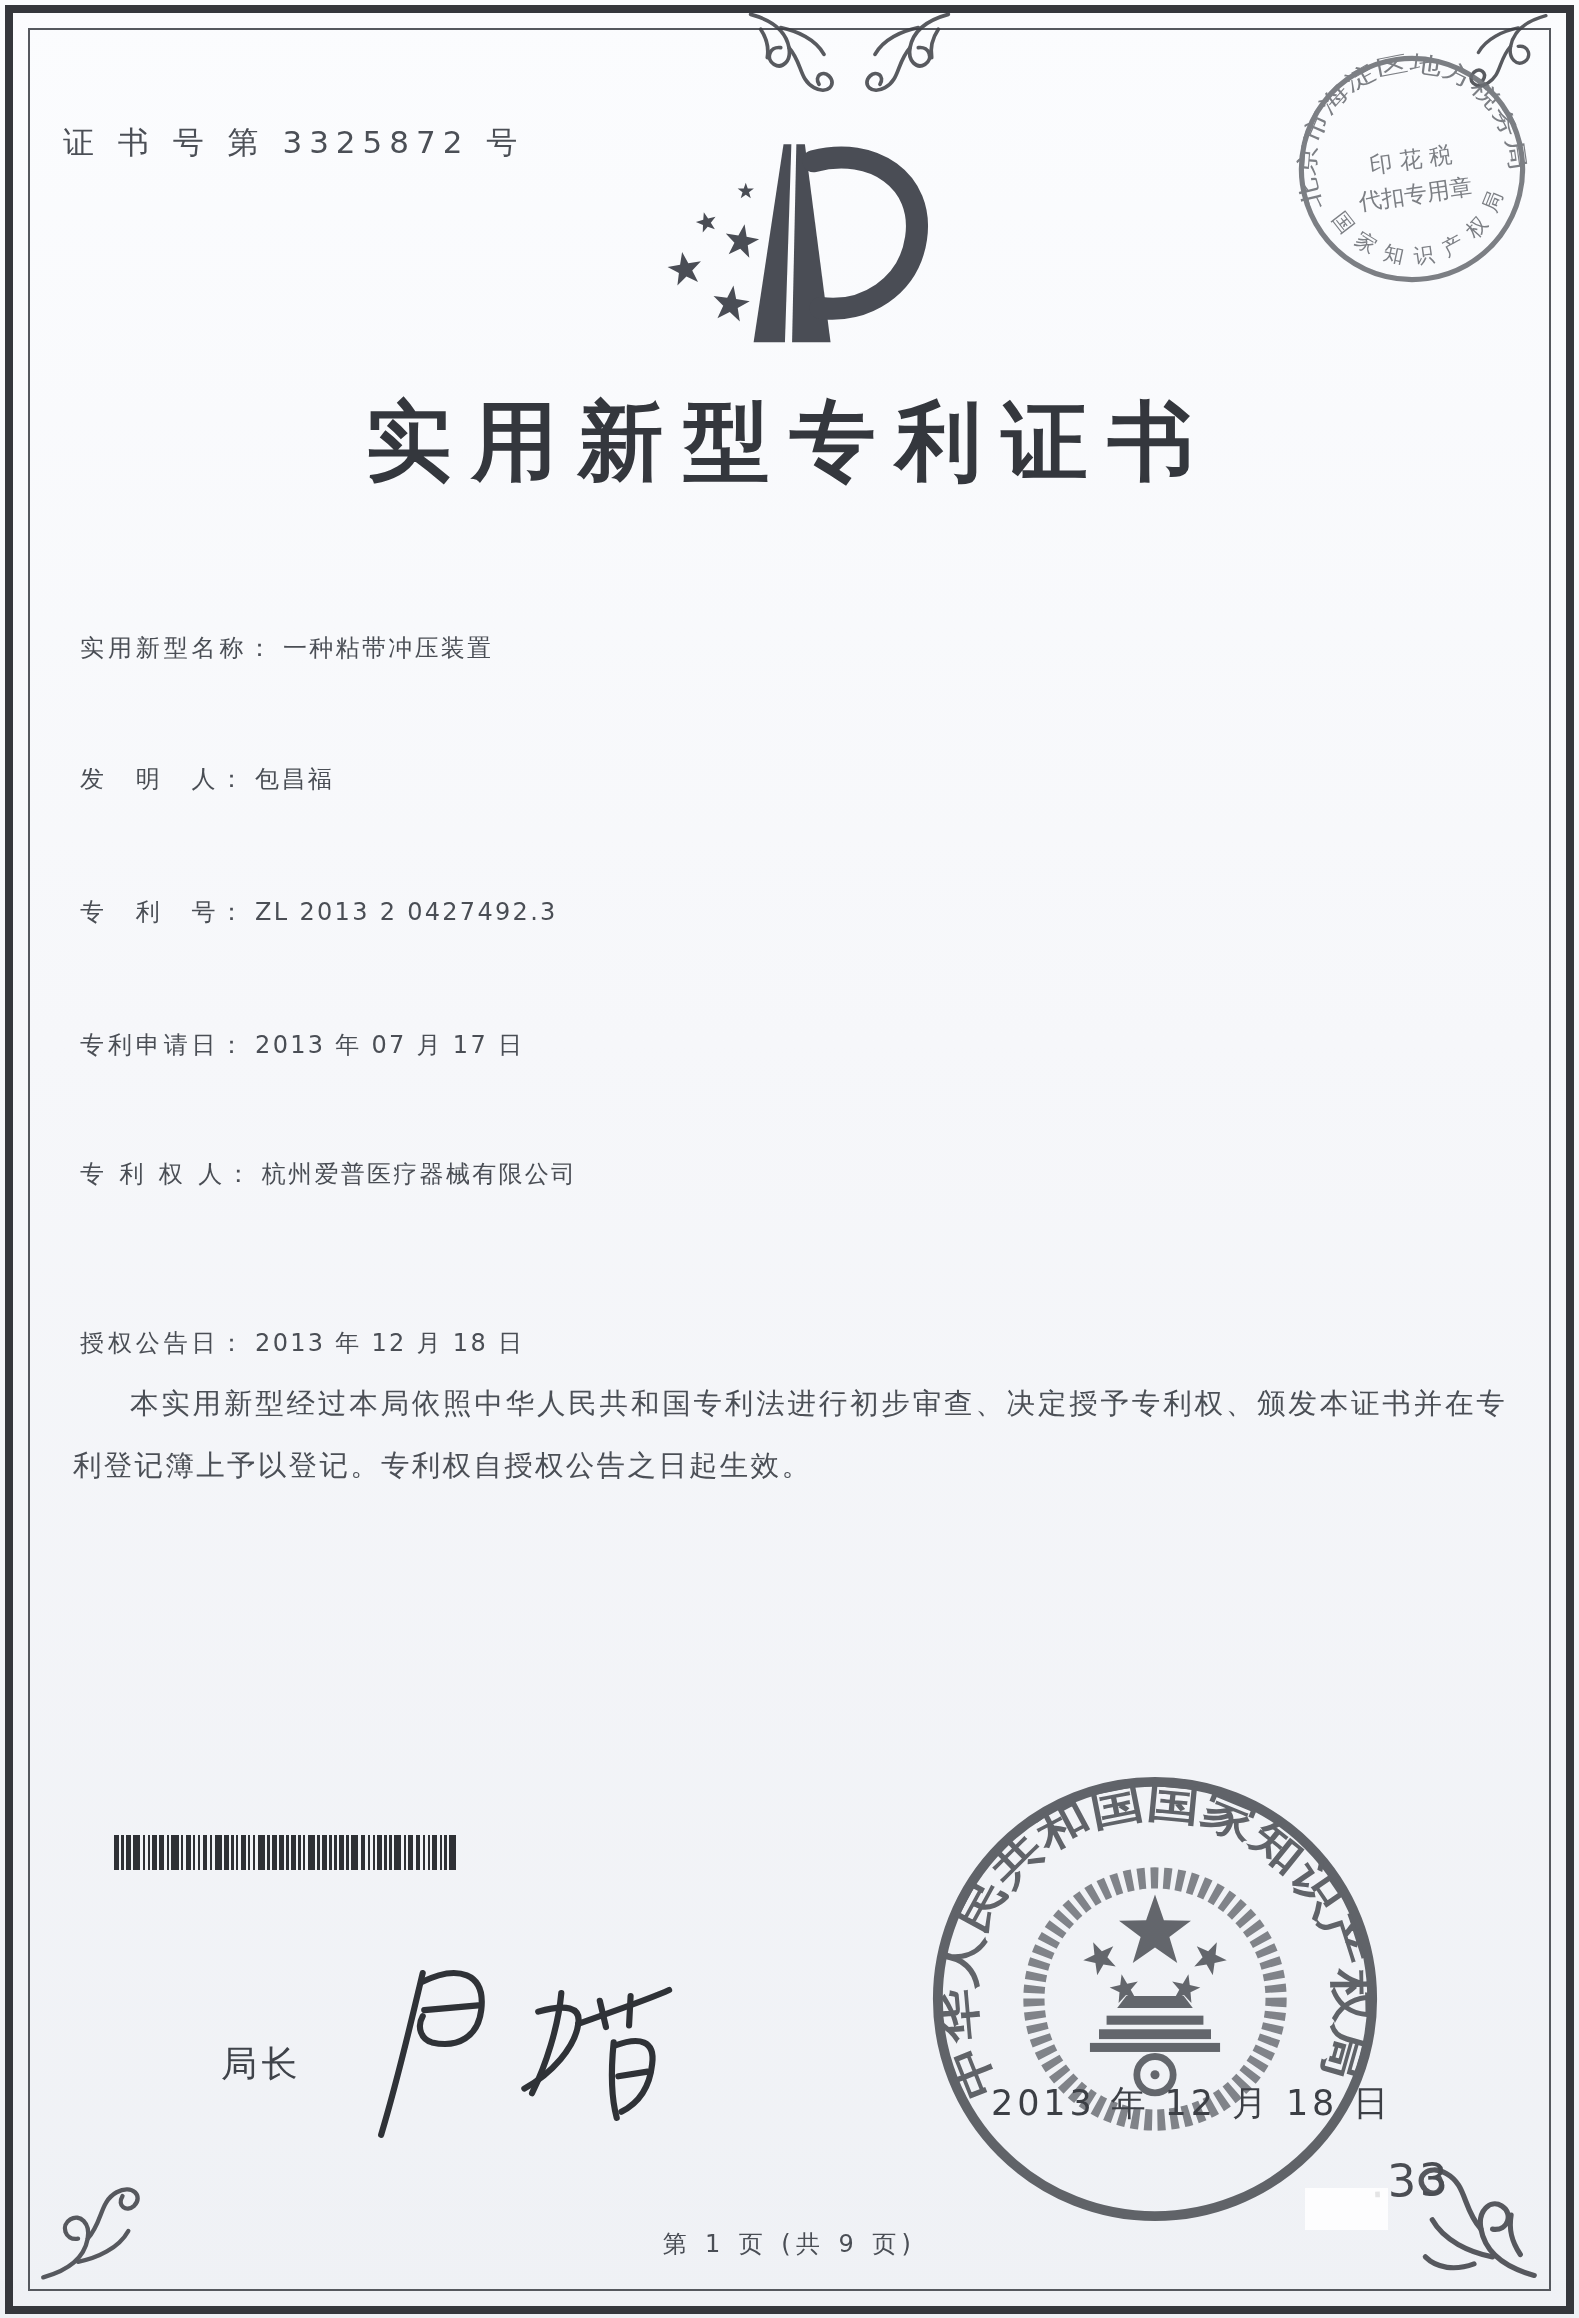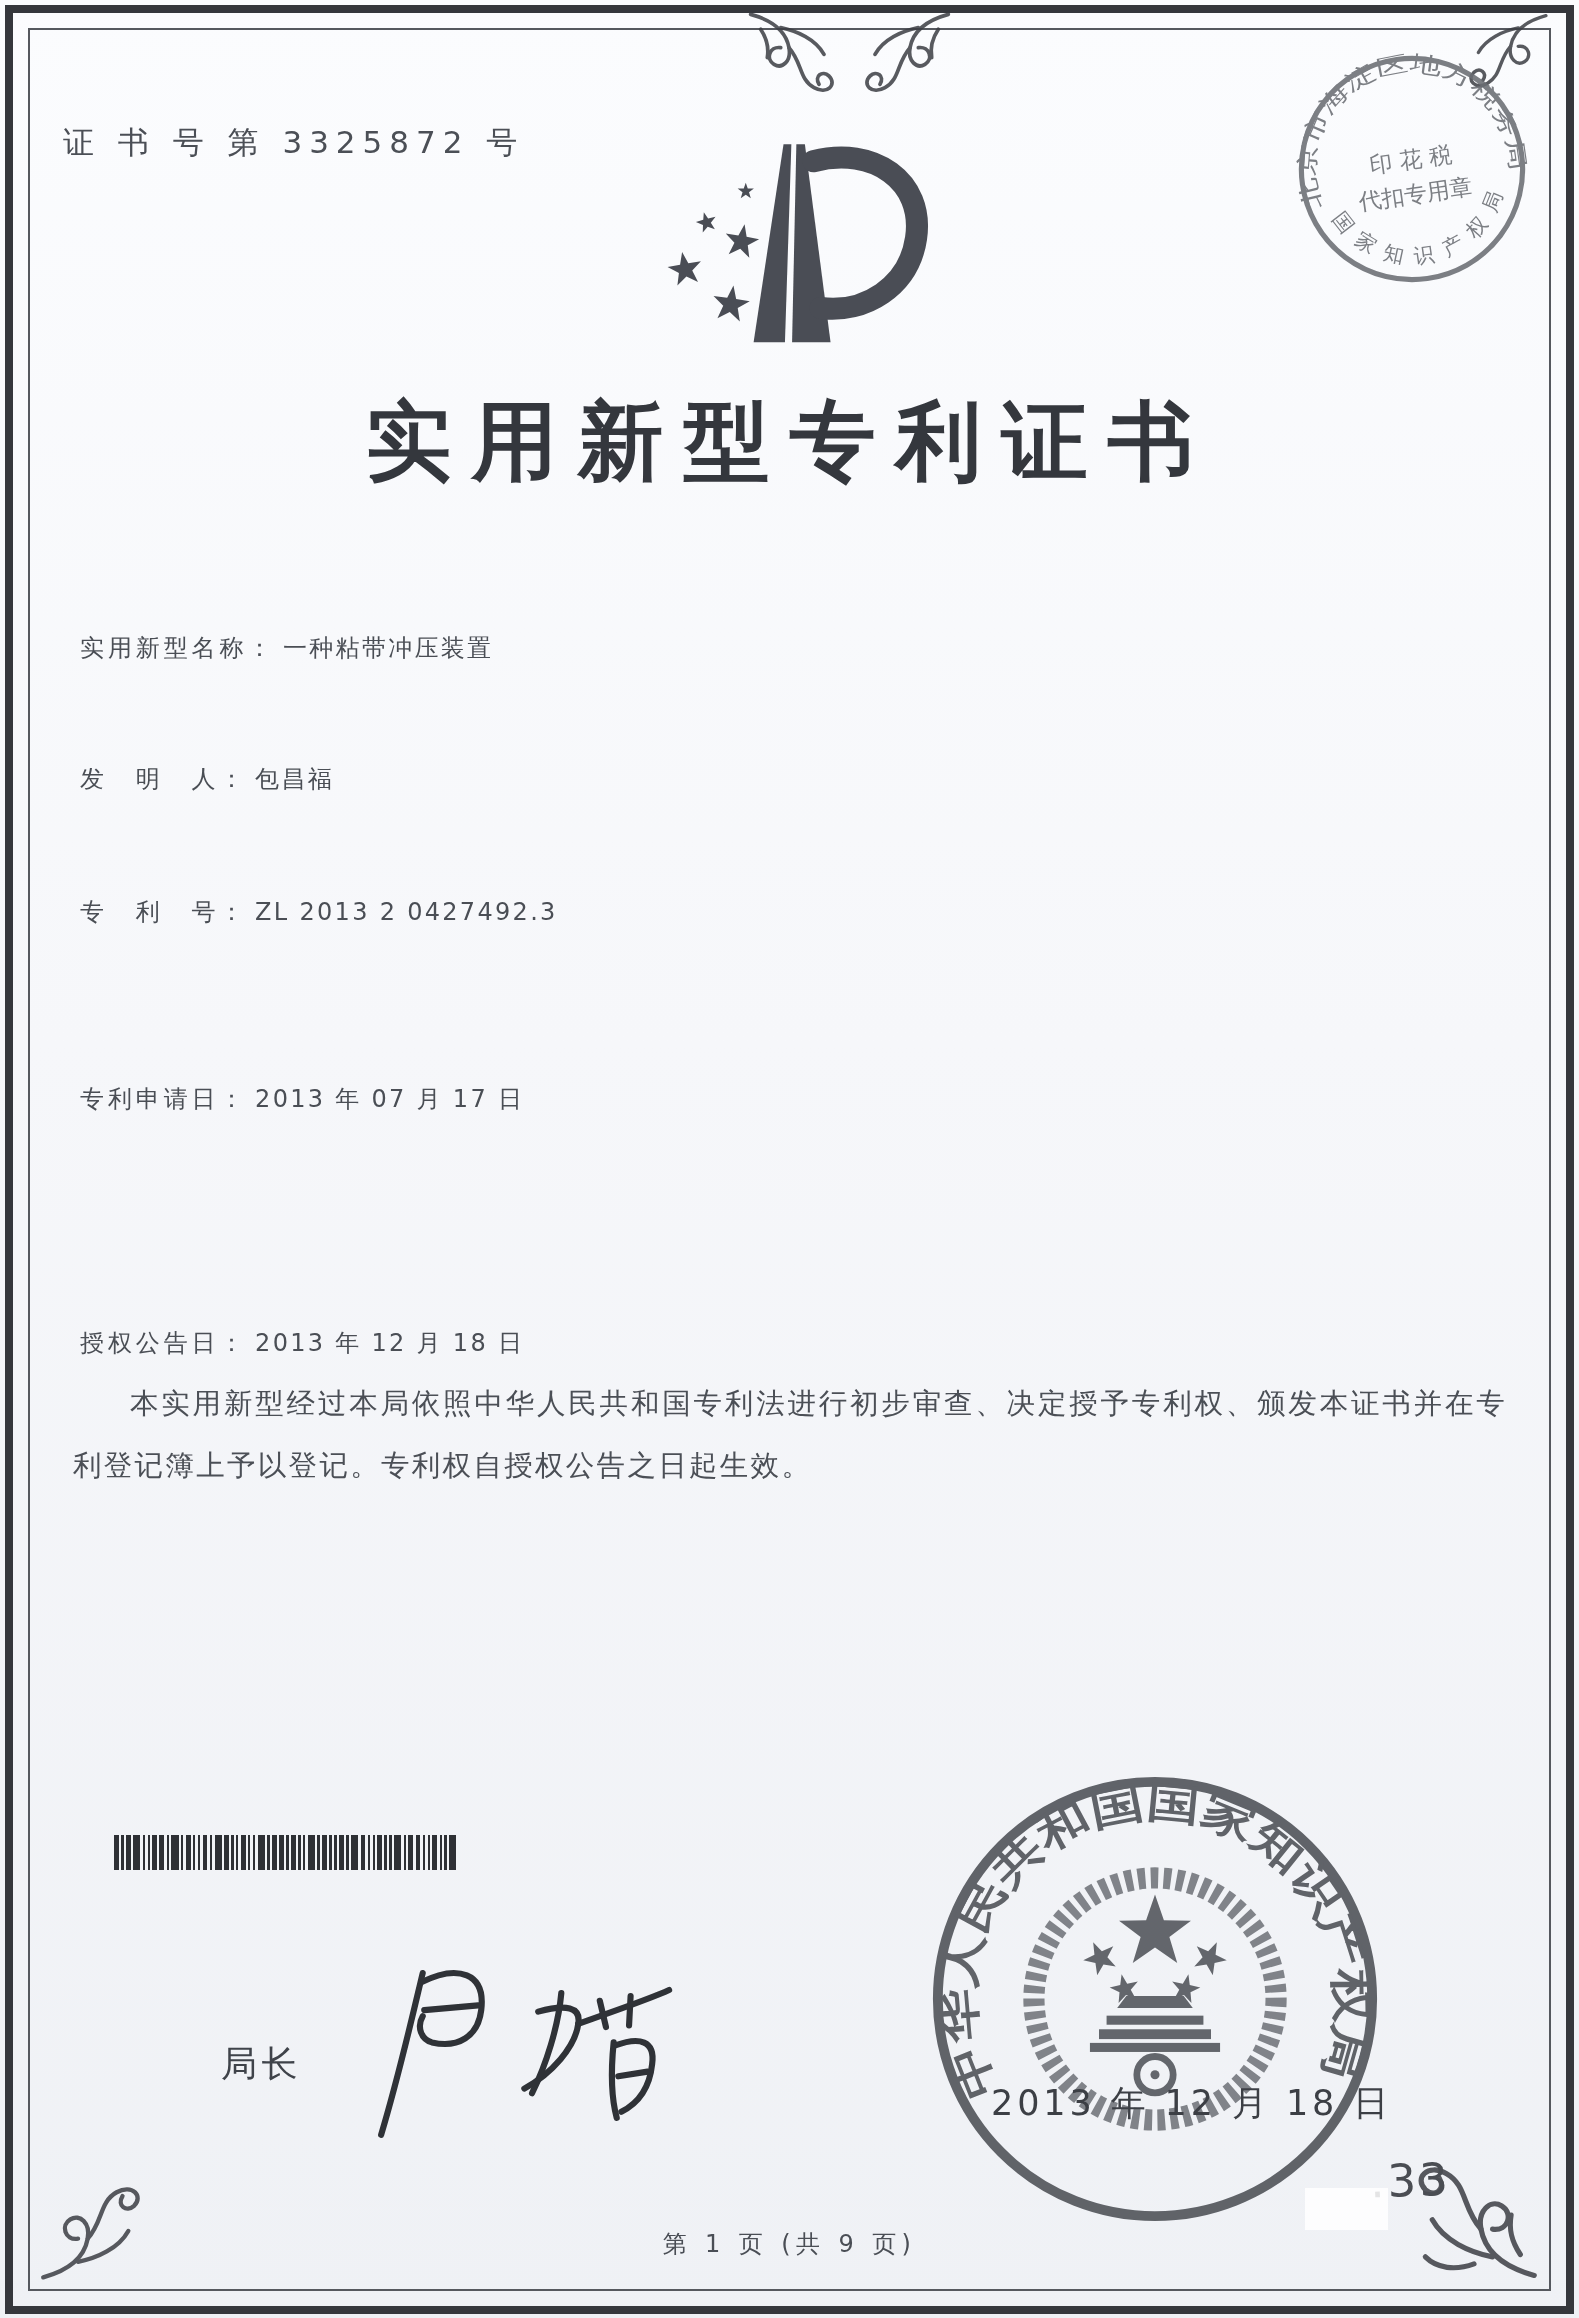--- a/index.html
+++ b/index.html
@@ -15,21 +15,21 @@
   .logo{position:absolute; left:651px; top:86px; width:285px; height:266px;}
   .stamp{position:absolute; left:1294px; top:51px; width:236px; height:236px; transform:rotate(-8deg); opacity:.88;}
   .title{
     position:absolute; left:0; top:384px; width:100%; text-align:center;
     font-family:"DejaVu Serif","Liberation Serif",serif; font-weight:bold;
     font-size:86px; letter-spacing:20px; color:#34373d; white-space:nowrap;
   }
   .field{position:absolute; left:80px; font-size:24px; letter-spacing:2.3px; color:#4a4e55; white-space:nowrap;}
   .field .lab{letter-spacing:3.9px;}
   .field .val{margin-left:7.7px;}
-  .f0{top:632px}.f1{top:763px}.f2{top:896px}.f3{top:1083px}.f4{top:1158px}.f5{top:1327px}
+  .f0{top:632px}.f1{top:763px}.f2{top:896px}.f3{top:1029px}.f4{top:1158px}.f5{top:1327px}
   .body-block{position:absolute; left:73px; top:1373px; width:1434px;}
   .body-block p{
     margin:0 0 20px 0; font-size:28.5px; line-height:2.18; letter-spacing:2.3px;
     text-indent:2em; text-align:justify; color:#4b4f56;
   }
   .barcode{position:absolute; left:114px; top:1835px; width:345px; height:35px; display:flex; align-items:stretch;}
   .barcode .b{background:#2e3035;}
   .barcode .g{background:transparent;}
   .director{position:absolute; left:221px; top:2040px; font-size:36px; letter-spacing:4.6px; color:#3f434a;}
   .sig{position:absolute; left:307px; top:1950px; width:370px; height:231px;}
@@ -134,20 +134,23 @@
     <span class="lab">实用新型名称：</span><span class="val">一种粘带冲压装置</span>
   </div>
   <div class="field f1">
     <span class="lab">发　明　人：</span><span class="val">包昌福</span>
   </div>
   <div class="field f2">
     <span class="lab">专　利　号：</span><span class="val">ZL 2013 2 0427492.3</span>
   </div>
   <div class="field f3">
     <span class="lab">专利申请日：</span><span class="val">2013 年 07 月 17 日</span>
+  </div>
+  <div class="field f4">
+    <span class="lab">专 利 权 人：</span><span class="val">杭州爱普医疗器械有限公司</span>
   </div>
   <div class="field f5">
     <span class="lab">授权公告日：</span><span class="val">2013 年 12 月 18 日</span>
   </div>
 
   <div class="body-block">
     <p>本实用新型经过本局依照中华人民共和国专利法进行初步审查、决定授予专利权、颁发本证书并在专利登记簿上予以登记。专利权自授权公告之日起生效。</p>
   </div>
 
   <div class="barcode">

